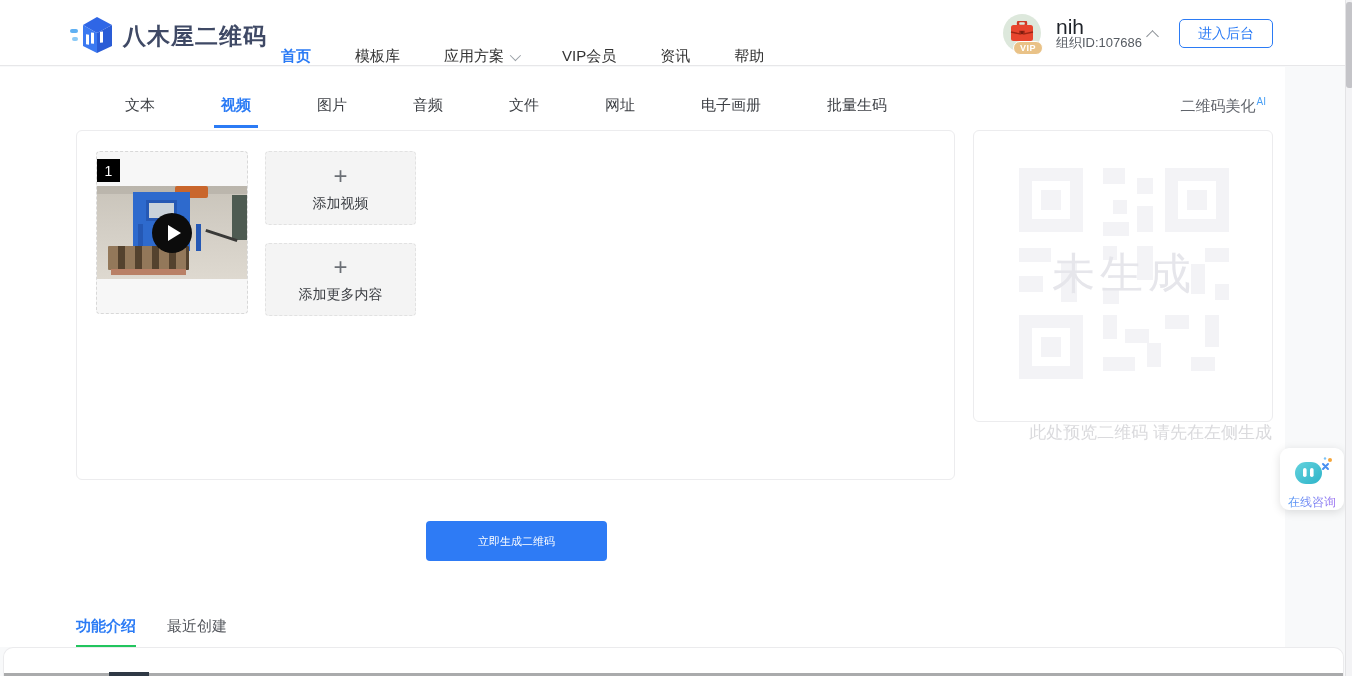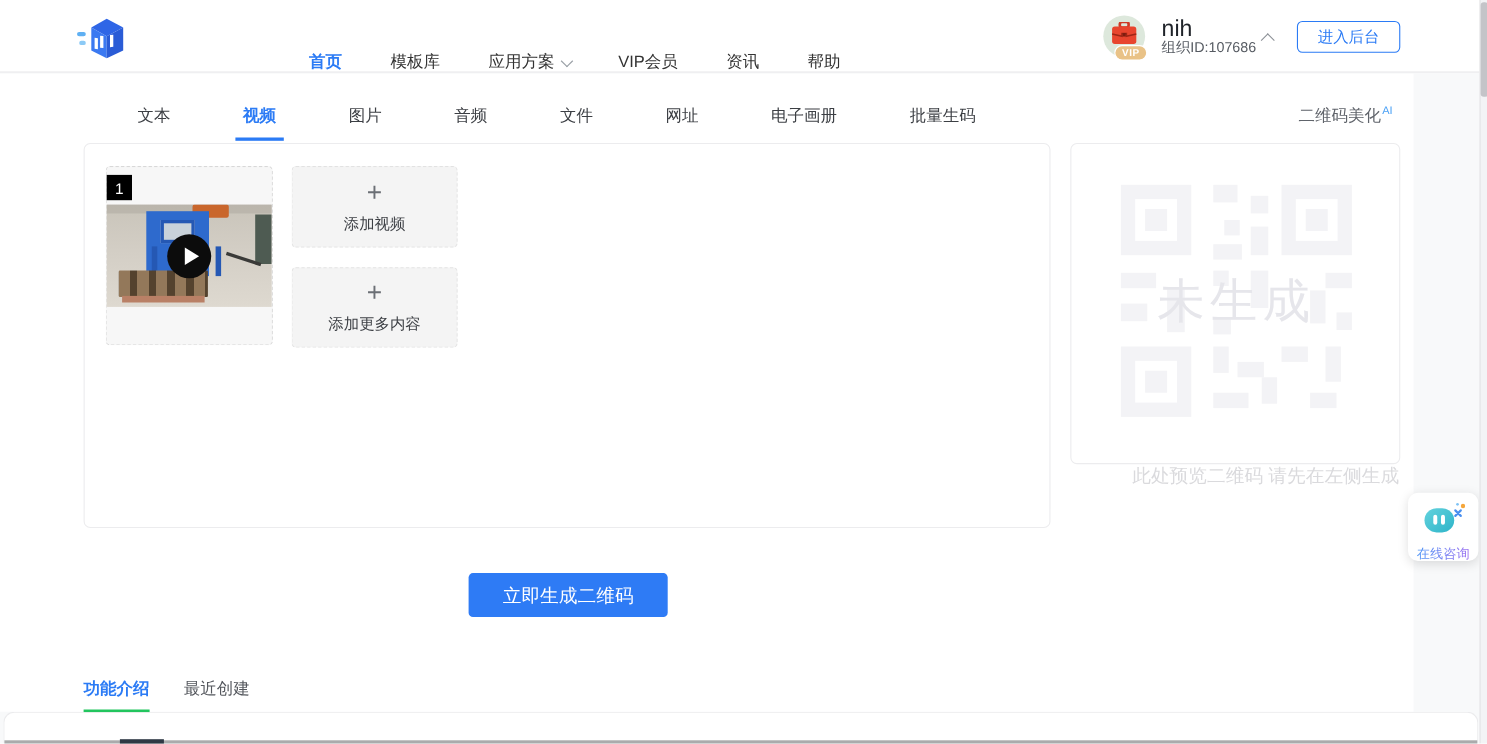--- a/index.html
+++ b/index.html
@@ -54,21 +54,21 @@
   .plus { font-size:24px; font-weight:300; color:#6b6f75; line-height:1; }
   .add-label { font-size:14px; color:#3c3f44; }
 
   
   .right-panel { position:absolute; top:130px; left:973px; width:300px; height:292px; background:#fff; border:1px solid #ececee; border-radius:6px; }
   .qr-box { position:absolute; left:43px; top:35px; width:214px; height:215px; }
   .qr-text { position:absolute; left:0; top:0; width:100%; height:100%; display:flex; align-items:center; justify-content:center; font-size:43px; color:#e6e6eb; letter-spacing:5px; font-weight:500; }
   .qr-hint { position:absolute; left:0; top:290px; width:100%; text-align:right; font-size:17px; color:#dadadd; }
 
   
-  .generate-btn { position:absolute; top:521px; left:426px; width:181px; height:40px; background:#2e7bf5; border:none; border-radius:4px; color:#fff; font-size:17px; display:flex; align-items:center; justify-content:center; cursor:pointer; font-family:inherit; }
+  .generate-btn { position:absolute; top:521px; left:426px; width:181px; height:40px; background:#2e7bf5; border:none; border-radius:4px; color:#fff; font-size:11px; display:flex; align-items:center; justify-content:center; cursor:pointer; font-family:inherit; }
 
   
   .bottom-tabs { position:absolute; top:617px; left:76px; display:flex; gap:31px; font-size:15px; }
   .btab { padding-bottom:9px; cursor:pointer; color:#55585e; }
   .btab.active { color:#2b7bf5; font-weight:700; border-bottom:3px solid #22c55e; }
 
   
   .bottom-card { position:absolute; top:647px; left:3px; width:1341px; height:29px; background:#fff; border:1px solid #ebebed; border-bottom:none; border-radius:10px 10px 0 0; }
   .bc-strip { position:absolute; left:0; right:0; top:25px; height:4px; background:#aaabac; }
   .bc-strip-dark { position:absolute; left:105px; top:24px; width:40px; height:5px; background:#2f3945; }
@@ -92,20 +92,21 @@
         <rect x="0" y="15" width="8" height="4" rx="2" fill="#5fb0f3"></rect>
         <rect x="2" y="23" width="6" height="4" rx="2" fill="#8ccaf6"></rect>
         <polygon points="13,11 27,3 42,11 27,19" fill="#2f66e6"></polygon>
         <polygon points="13,11 27,19 27,39 13,32" fill="#3b79f1"></polygon>
         <polygon points="27,19 42,11 42,32 27,39" fill="#2a5cd6"></polygon>
         <rect x="16" y="18" width="3" height="10" fill="#fff" transform="skewY(8)"></rect>
         <rect x="21" y="17" width="3" height="11" fill="#fff" transform="skewY(4)"></rect>
         <rect x="30" y="21" width="3" height="11" fill="#fff" transform="skewY(-6)"></rect>
       </svg>
     </span>
+    <span class="logo-text">八木屋二维码</span>
   </div>
 
   <div class="nav">
     <span class="nav-item active">
         <span>首页</span>
       </span>
     <span class="nav-item">
         <span>模板库</span>
       </span>
     <span class="nav-item">

